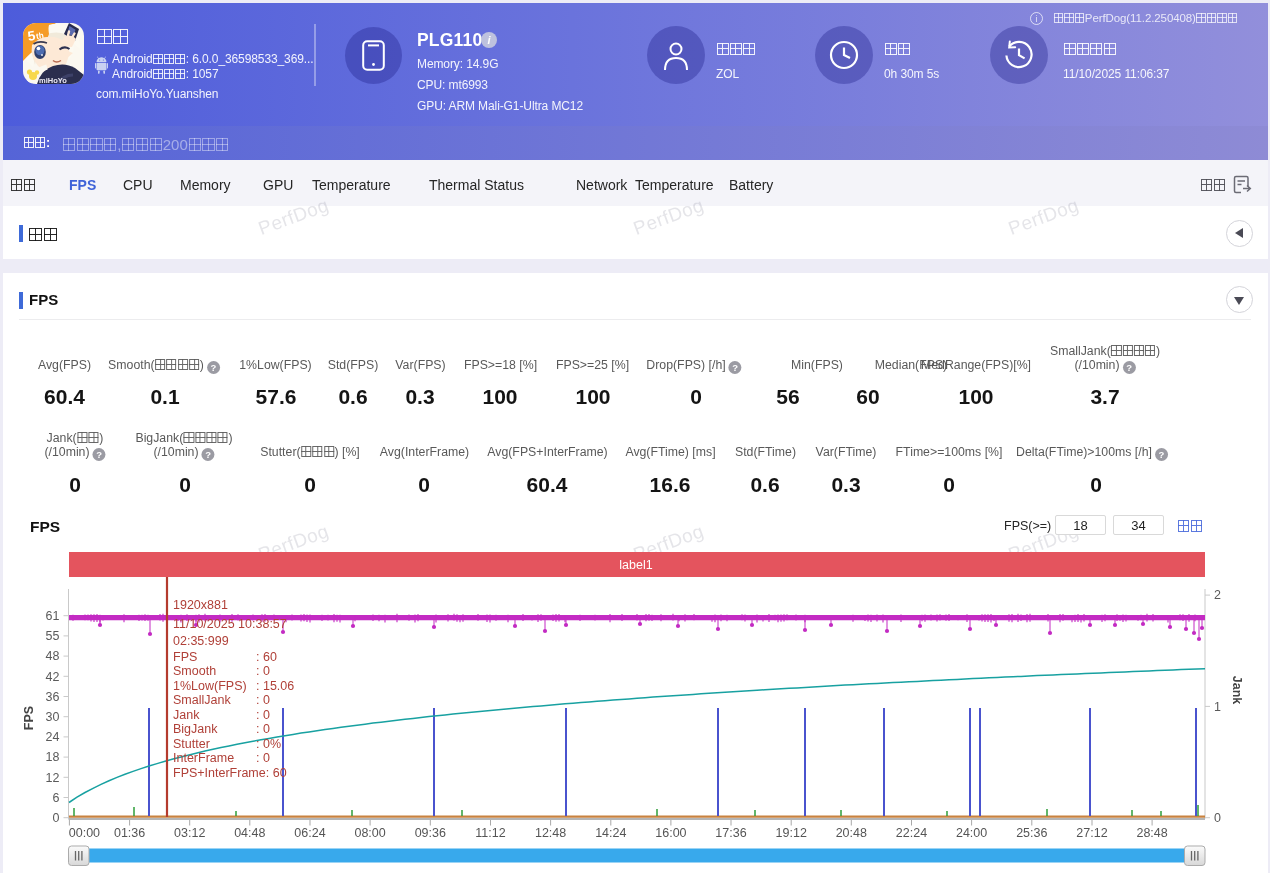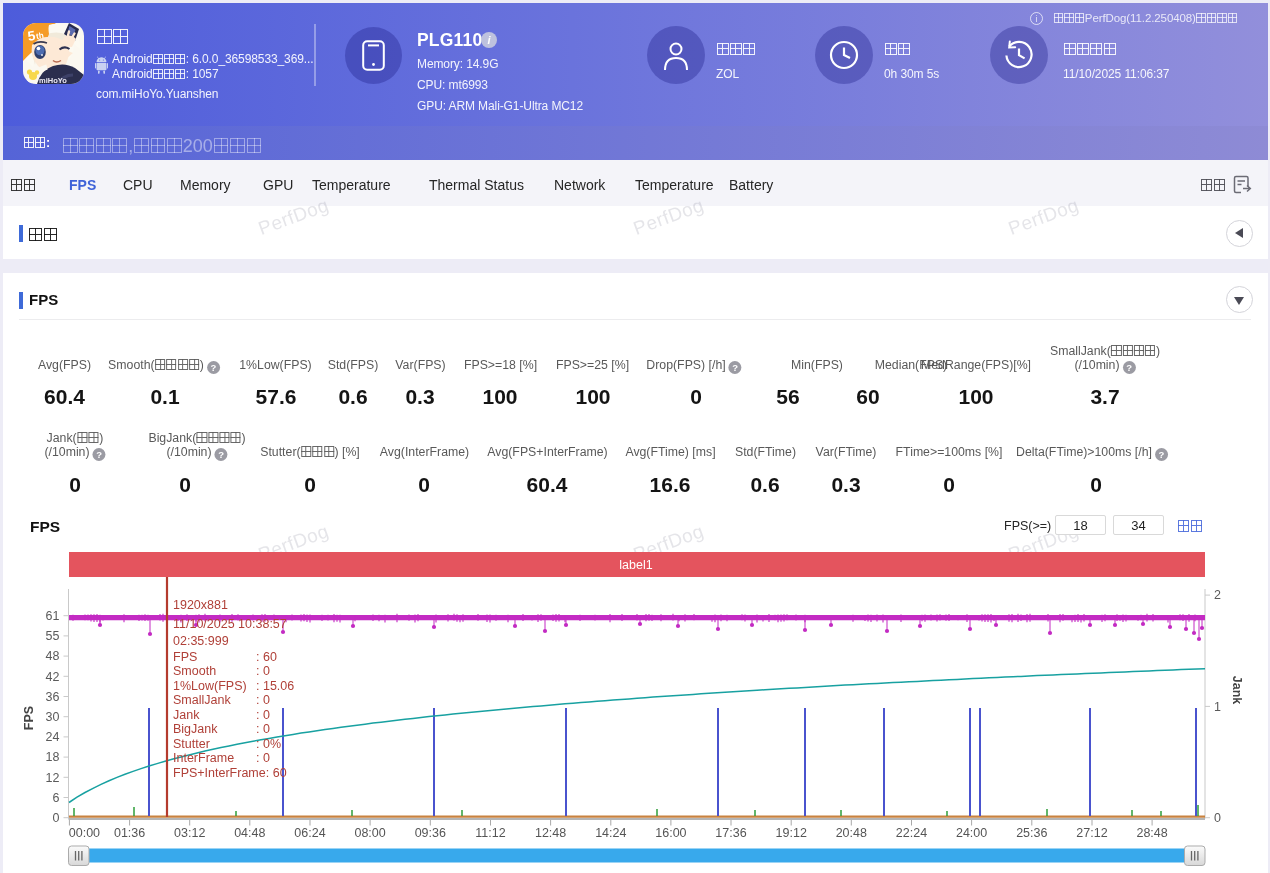--- a/index.html
+++ b/index.html
@@ -131,30 +131,30 @@
     <path d="M5.8 1.5 L5.2 7.5 L11.2 7.2" stroke-width="2" stroke-linecap="round"></path>
     <path d="M15 8.5 V15.2 L20.6 18.4"></path>
   </svg>
   <div class="htxt" style="left:1063px;top:41px;font-size:14.5px;font-weight:bold"><span class="cjk"></span><span class="cjk"></span><span class="cjk"></span><span class="cjk"></span></div>
   <div class="hsub" style="left:1063px;top:67px">11/10/2025 11:06:37</div>
 
   <div class="abs" style="left:1030px;top:12px;width:13px;height:13px;border-radius:50%;border:1px solid rgba(255,255,255,.7);color:rgba(255,255,255,.8);font-size:9px;text-align:center;line-height:12px">i</div>
   <div class="abs" style="right:32px;top:12px;font-size:11.5px;letter-spacing:-.1px;color:rgba(255,255,255,.8);white-space:nowrap"><span class="cjk"></span><span class="cjk"></span><span class="cjk"></span>PerfDog(11.2.250408)<span class="cjk"></span><span class="cjk"></span><span class="cjk"></span><span class="cjk"></span></div>
 
   <div class="htxt" style="left:23px;top:136px;font-size:12.5px;font-weight:bold"><span class="cjk"></span><span class="cjk"></span>:</div>
-  <div class="abs" style="left:62px;top:136px;font-size:18px;color:rgba(255,255,255,.45)"><span class="cjk"></span><span class="cjk"></span><span class="cjk"></span><span class="cjk"></span>,<span class="cjk"></span><span class="cjk"></span><span class="cjk"></span>200<span class="cjk"></span><span class="cjk"></span><span class="cjk"></span></div>
+  <div class="abs" style="left:62px;top:136px;font-size:15px;color:rgba(255,255,255,.45)"><span class="cjk"></span><span class="cjk"></span><span class="cjk"></span><span class="cjk"></span>,<span class="cjk"></span><span class="cjk"></span><span class="cjk"></span>200<span class="cjk"></span><span class="cjk"></span><span class="cjk"></span></div>
 
   <div class="tab" style="left:10px"><span class="cjk"></span><span class="cjk"></span></div>
   <div class="tab" style="left:69px;color:#3F63D8;font-weight:bold">FPS</div>
   <div class="tab" style="left:123px">CPU</div>
   <div class="tab" style="left:180px">Memory</div>
   <div class="tab" style="left:263px">GPU</div>
   <div class="tab" style="left:312px">Temperature</div>
   <div class="tab" style="left:429px">Thermal Status</div>
-  <div class="tab" style="left:554px">Network</div>
+  <div class="tab" style="left:576px">Network</div>
   <div class="tab" style="left:635px">Temperature</div>
   <div class="tab" style="left:729px">Battery</div>
   <div class="tab" style="left:1200px;color:#4a4a52"><span class="cjk"></span><span class="cjk"></span></div>
   <svg class="abs" style="left:1232px;top:175px" width="20" height="20" viewBox="0 0 20 20" fill="none" stroke="#6b6b75" stroke-width="1.5">
     <path d="M16 11.5 V3 Q16 1.5 14.5 1.5 H4 Q2.5 1.5 2.5 3 V16 Q2.5 17.5 4 17.5 H9"></path>
     <line x1="5.5" y1="6" x2="13" y2="6"></line>
     <line x1="5.5" y1="9.5" x2="9.5" y2="9.5"></line>
     <path d="M11 13.5 H18 M15 10.5 L18.3 13.5 L15 16.5"></path>
   </svg>
 
@@ -189,21 +189,21 @@
   <div class="sval" style="left:420px;top:385px">0.3</div>
   <div class="sval" style="left:500px;top:385px">100</div>
   <div class="sval" style="left:593px;top:385px">100</div>
   <div class="sval" style="left:696px;top:385px">0</div>
   <div class="sval" style="left:788px;top:385px">56</div>
   <div class="sval" style="left:868px;top:385px">60</div>
   <div class="sval" style="left:976px;top:385px">100</div>
   <div class="sval" style="left:1105px;top:385px">3.7</div>
 
   <div class="stat slab" style="left:75px;top:431px">Jank(<span class="cjk"></span><span class="cjk"></span>)<br>(/10min)<span class="qi">?</span></div>
-  <div class="stat slab" style="left:197px;top:431px">BigJank(<span class="cjk"></span><span class="cjk"></span><span class="cjk"></span><span class="cjk"></span>)<br>(/10min)<span class="qi">?</span></div>
+  <div class="stat slab" style="left:184px;top:431px">BigJank(<span class="cjk"></span><span class="cjk"></span><span class="cjk"></span><span class="cjk"></span>)<br>(/10min)<span class="qi">?</span></div>
   <div class="stat slab" style="left:310px;top:445px">Stutter(<span class="cjk"></span><span class="cjk"></span><span class="cjk"></span>) [%]</div>
   <div class="stat slab" style="left:424.5px;top:445px">Avg(InterFrame)</div>
   <div class="stat slab" style="left:547.5px;top:445px">Avg(FPS+InterFrame)</div>
   <div class="stat slab" style="left:670.5px;top:445px">Avg(FTime) [ms]</div>
   <div class="stat slab" style="left:765.5px;top:445px">Std(FTime)</div>
   <div class="stat slab" style="left:846px;top:445px">Var(FTime)</div>
   <div class="stat slab" style="left:949px;top:445px">FTime&gt;=100ms [%]</div>
   <div class="stat slab" style="left:1092px;top:445px">Delta(FTime)&gt;100ms [/h]<span class="qi">?</span></div>
 
   <div class="sval" style="left:75px;top:473px">0</div>

